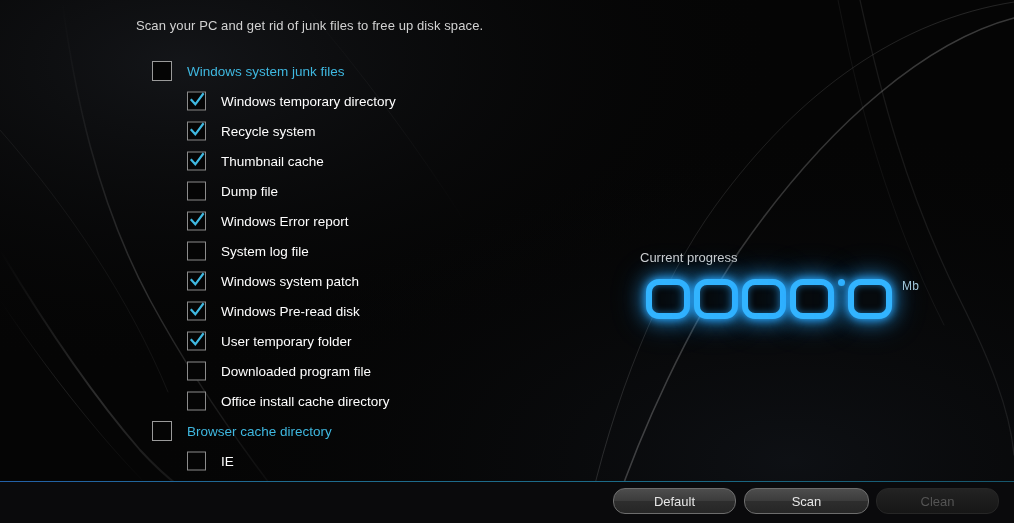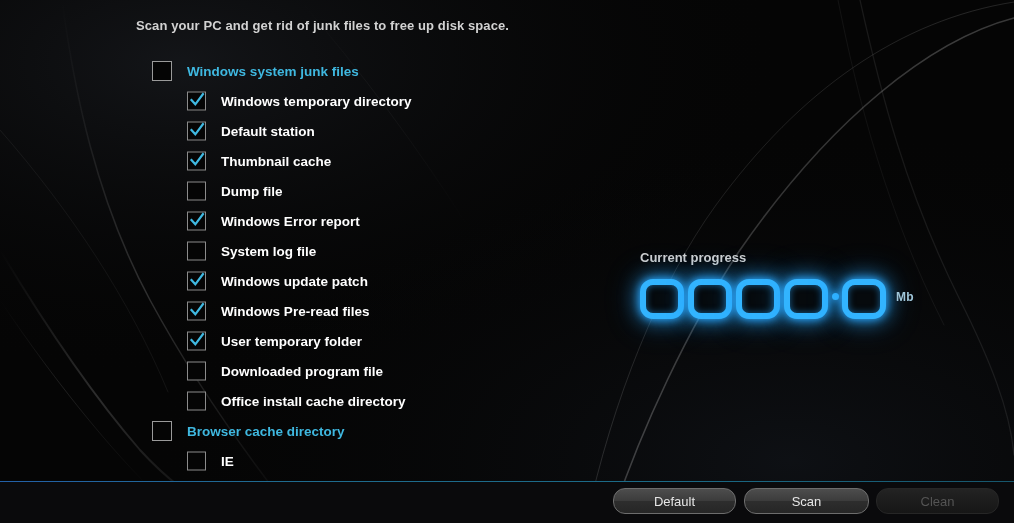--- a/index.html
+++ b/index.html
@@ -8,21 +8,21 @@
     background:#050505;
     font-family:"Liberation Sans", sans-serif;
     color:#d8d8d8;
     position:relative;
   }
 
   
   #bg-art { position:absolute; inset:0; z-index:0; pointer-events:none; }
 
   
-  .content { position:absolute; inset:0; z-index:2;font-weight:bold; }
+  .content { position:absolute; inset:0; z-index:2; }
 
   .intro-text{
     position:absolute; left:136px; top:18px;
     font-size:13px; color:#d2d2d2; letter-spacing:.1px;
   }
 
   
   .list { position:absolute; left:0; top:56px; width:620px;padding-left:16px; }
 
   .row { position:relative; height:30px; }
@@ -50,21 +50,21 @@
   .lbl {
     position:absolute; top:50%; transform:translateY(-50%);
     font-size:13.5px; white-space:nowrap;
   }
   .row.group .lbl { left:171px; color:#3fb8e0; }
   .row.child .lbl { left:205px; color:#ffffff; }
 
   
   .progress-panel { position:absolute; left:640px; top:218px;margin-top:32px; }
   .progress-title { font-size:13px; color:#cfcfcf; margin-bottom:14px; }
-  .digits { display:flex; align-items:center; }
+  .digits { display:flex; align-items:flex-start;padding-left:6px; }
 
   .digit{
     width:44px; height:40px;
     border:6px solid #32b4ff;
     border-radius:13px;
     background:#060a0d;
     margin-right:4px;
     box-shadow:
       0 0 9px #2aa8ff,
       0 0 20px rgba(42,168,255,.75),
@@ -170,21 +170,21 @@
           </svg>
         </span>
         <span class="lbl">Windows temporary directory</span>
       </div>
       <div class="row child">
         <span class="cb checked">
           <svg class="tick" viewBox="0 0 20 20">
             <path d="M3.5 9.5 L8 14.5 L17 2.5" fill="none" stroke="#3fb8e0" stroke-width="2.6" stroke-linecap="square"></path>
           </svg>
         </span>
-        <span class="lbl">Default station</span>
+        <span class="lbl">Recycle system</span>
       </div>
       <div class="row child">
         <span class="cb checked">
           <svg class="tick" viewBox="0 0 20 20">
             <path d="M3.5 9.5 L8 14.5 L17 2.5" fill="none" stroke="#3fb8e0" stroke-width="2.6" stroke-linecap="square"></path>
           </svg>
         </span>
         <span class="lbl">Thumbnail cache</span>
       </div>
       <div class="row child">
@@ -202,29 +202,29 @@
       <div class="row child">
         <span class="cb"></span>
         <span class="lbl">System log file</span>
       </div>
       <div class="row child">
         <span class="cb checked">
           <svg class="tick" viewBox="0 0 20 20">
             <path d="M3.5 9.5 L8 14.5 L17 2.5" fill="none" stroke="#3fb8e0" stroke-width="2.6" stroke-linecap="square"></path>
           </svg>
         </span>
-        <span class="lbl">Windows update patch</span>
-      </div>
-      <div class="row child">
-        <span class="cb checked">
-          <svg class="tick" viewBox="0 0 20 20">
-            <path d="M3.5 9.5 L8 14.5 L17 2.5" fill="none" stroke="#3fb8e0" stroke-width="2.6" stroke-linecap="square"></path>
-          </svg>
-        </span>
-        <span class="lbl">Windows Pre-read files</span>
+        <span class="lbl">Windows system patch</span>
+      </div>
+      <div class="row child">
+        <span class="cb checked">
+          <svg class="tick" viewBox="0 0 20 20">
+            <path d="M3.5 9.5 L8 14.5 L17 2.5" fill="none" stroke="#3fb8e0" stroke-width="2.6" stroke-linecap="square"></path>
+          </svg>
+        </span>
+        <span class="lbl">Windows Pre-read disk</span>
       </div>
       <div class="row child">
         <span class="cb checked">
           <svg class="tick" viewBox="0 0 20 20">
             <path d="M3.5 9.5 L8 14.5 L17 2.5" fill="none" stroke="#3fb8e0" stroke-width="2.6" stroke-linecap="square"></path>
           </svg>
         </span>
         <span class="lbl">User temporary folder</span>
       </div>
       <div class="row child">

